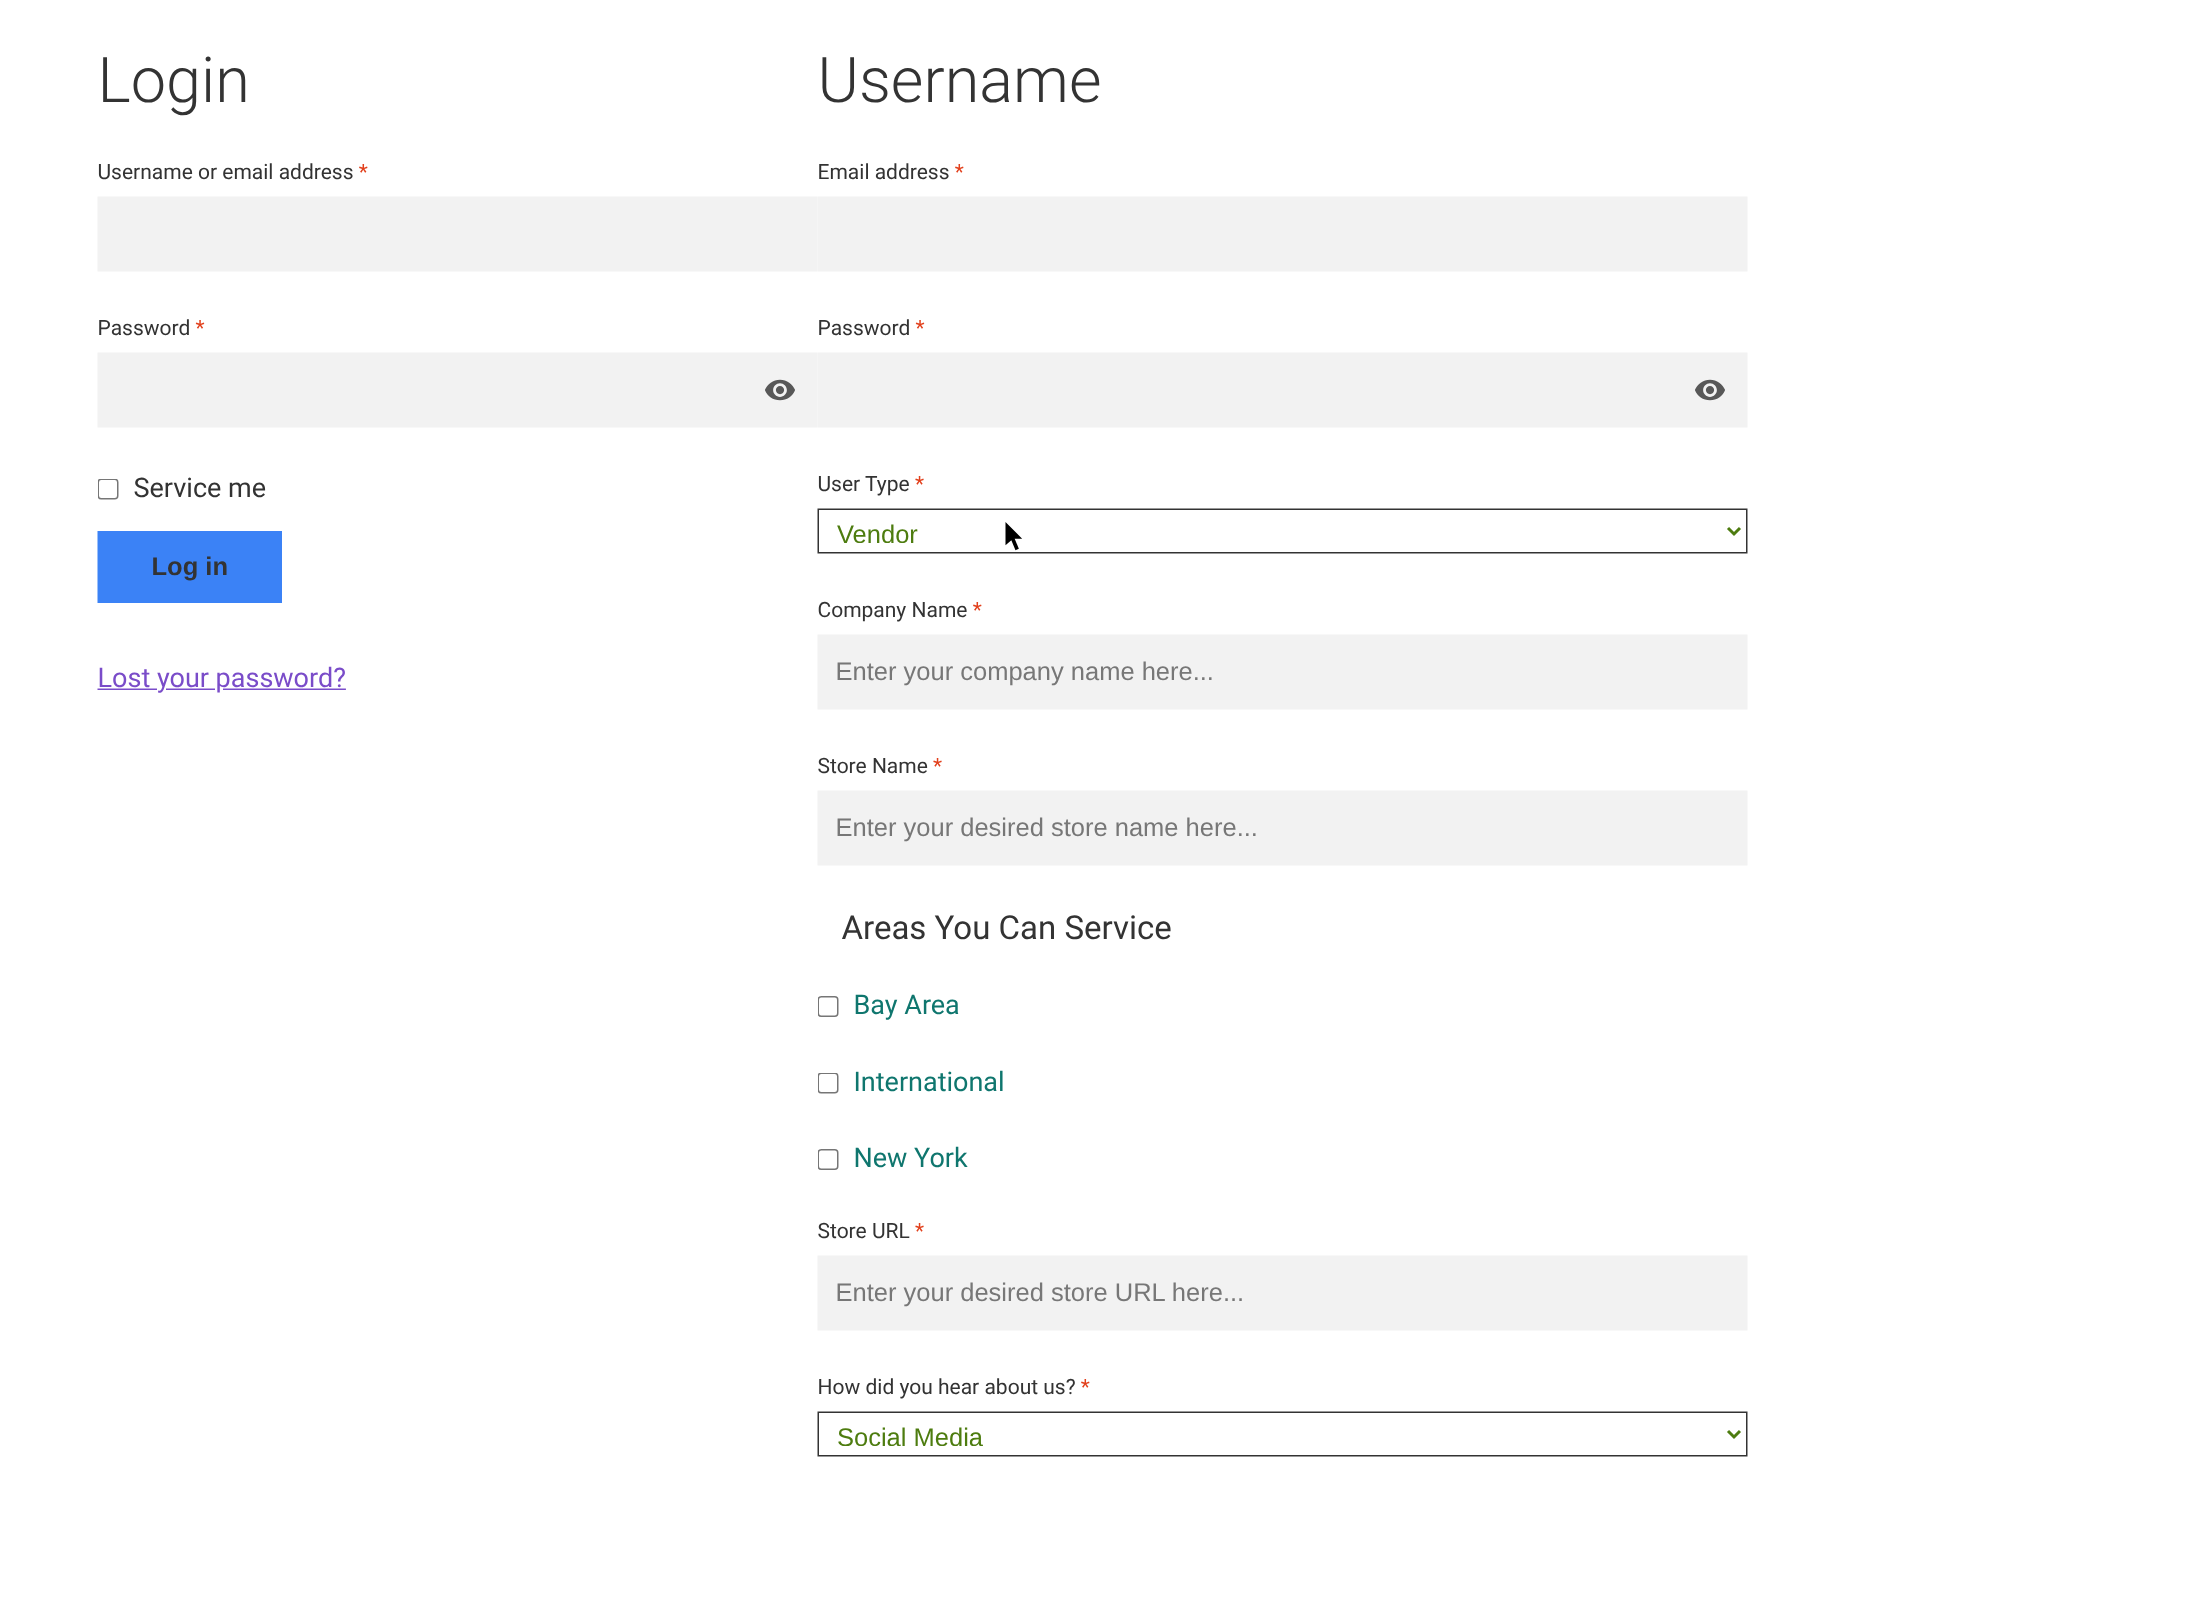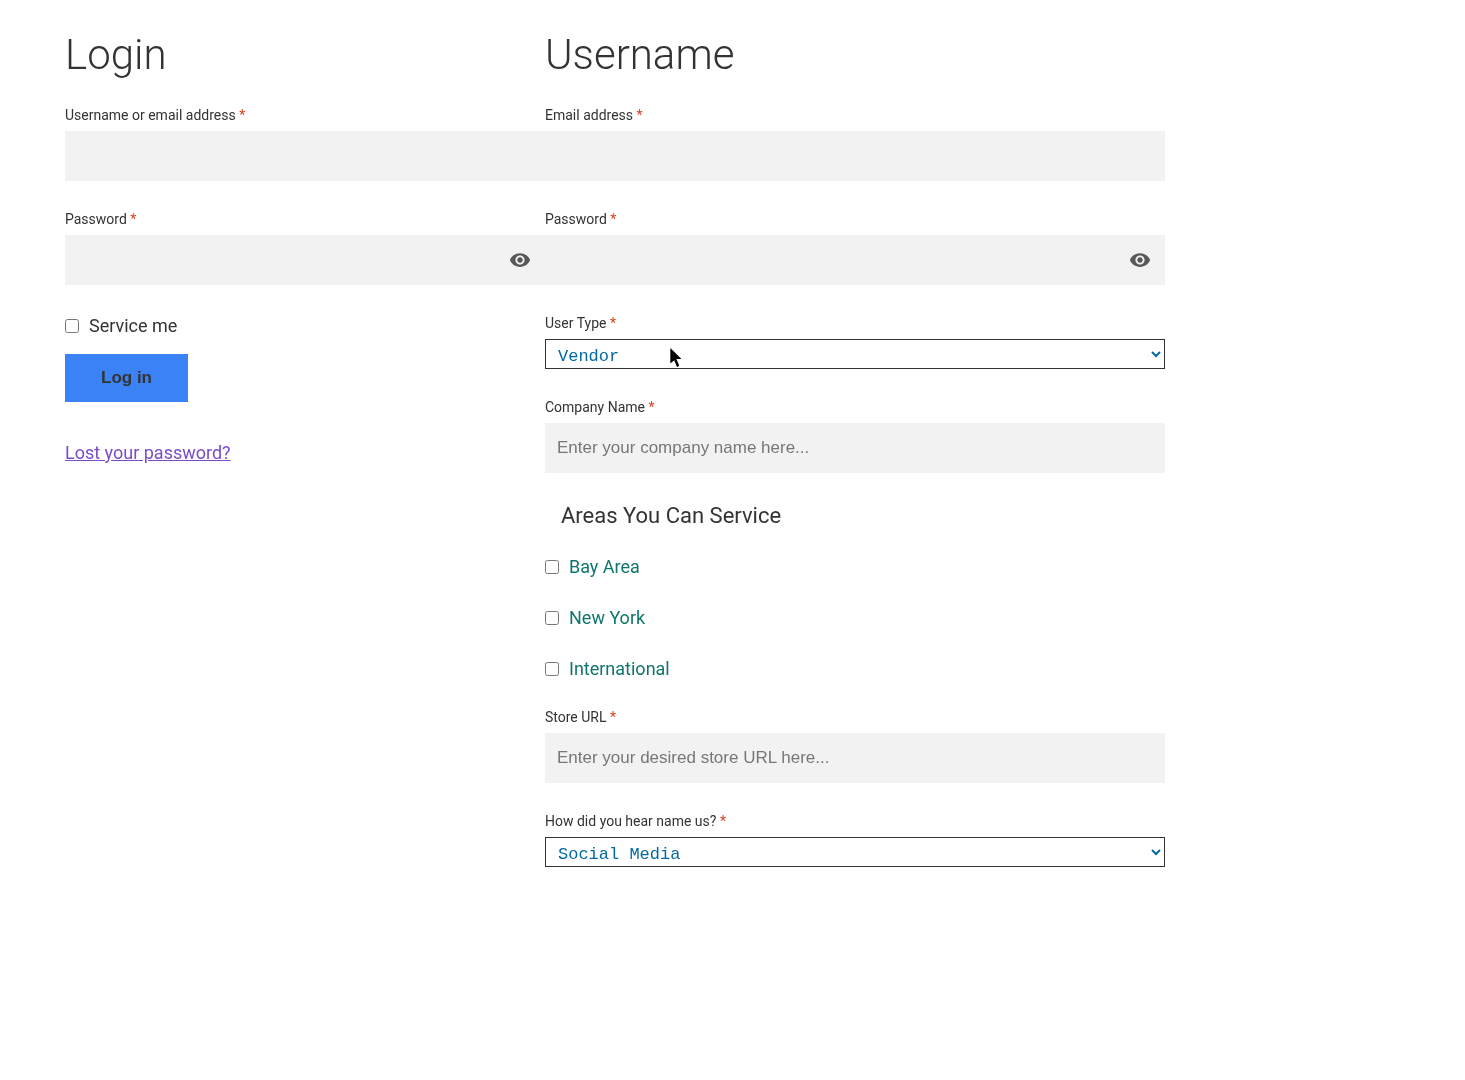--- a/index.html
+++ b/index.html
@@ -72,22 +72,21 @@
       width: 22px;
       height: 22px;
     }
     select {
       width: 100%;
       background: #fff;
       border: 1px solid #333;
       padding: 6px 8px;
       font-size: 17px;
       height: 30px;
-      color: #0369a1;
-      font-family: Liberation Mono, monospace;
+      color: #4d7c0f;
     }
     .checkbox-row {
       margin-bottom: 12px;
       display: flex;
       align-items: center;
     }
     .checkbox-row input[type="checkbox"] {
       margin-right: 10px;
       width: 14px;
       height: 14px;
@@ -221,45 +220,51 @@
       </div>
     </div>
 
     <div class="form-row">
       <label>
         <span>Company Name</span>&nbsp;<span class="required">*</span>
       </label>
       <input type="text" placeholder="Enter your company name here..." style="">
     </div>
 
+    <div class="form-row">
+      <label>
+        <span>Store Name</span>&nbsp;<span class="required">*</span>
+      </label>
+      <input type="text" placeholder="Enter your desired store name here..." style="">
+    </div>
 
     <div class="areas-heading">Areas You Can Service</div>
 
     <div class="area-item">
       <input type="checkbox" style="">
       <span>Bay Area</span>
     </div>
     <div class="area-item">
       <input type="checkbox" style="">
+      <span>International</span>
+    </div>
+    <div class="area-item">
+      <input type="checkbox" style="">
       <span>New York</span>
     </div>
-    <div class="area-item">
-      <input type="checkbox" style="">
-      <span>International</span>
-    </div>
 
     <div class="form-row">
       <label>
         <span>Store URL</span>&nbsp;<span class="required">*</span>
       </label>
       <input type="text" placeholder="Enter your desired store URL here..." style="">
     </div>
 
     <div class="form-row" style="margin-bottom:0;">
       <label>
-        <span>How did you hear name us?</span>&nbsp;<span class="required">*</span>
+        <span>How did you hear about us?</span>&nbsp;<span class="required">*</span>
       </label>
       <select>
         <option>Social Media</option>
       </select>
     </div>
   </div>
 </div>
 
 </body></html>

